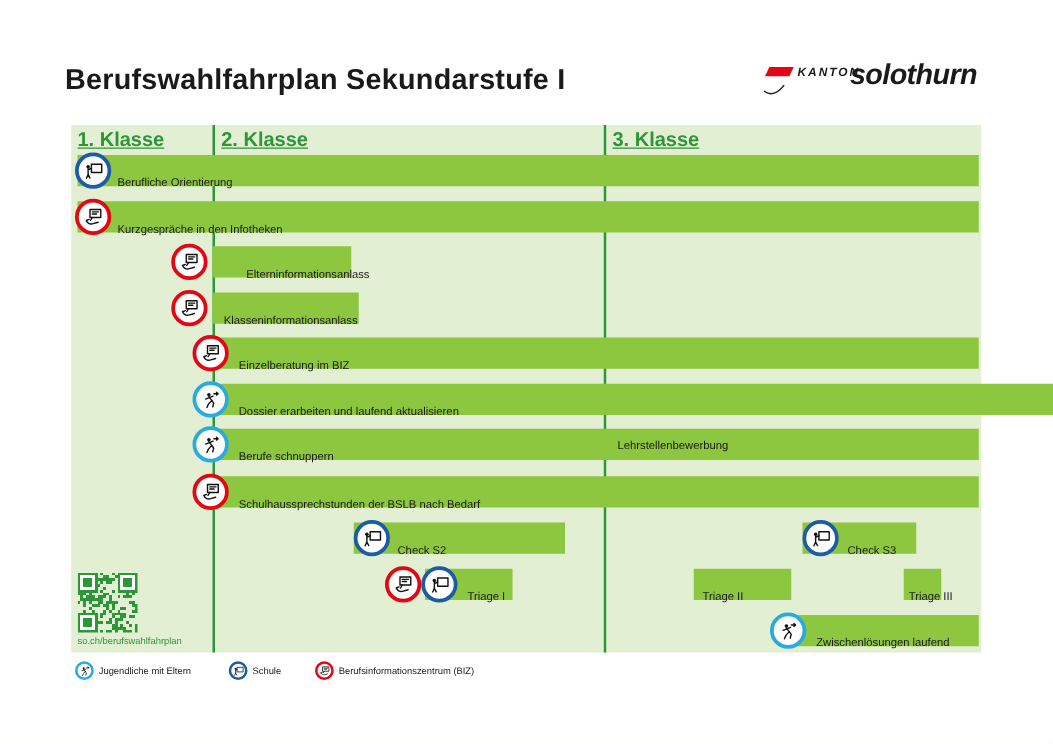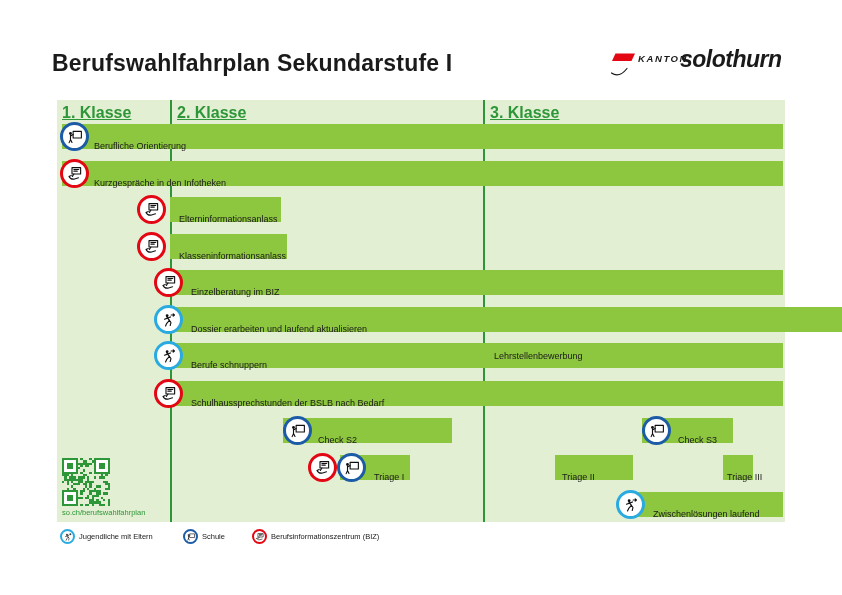--- a/index.html
+++ b/index.html
@@ -85,21 +85,21 @@
 <div class="col-label" style="left:62px">1. Klasse</div>
 <div class="col-label" style="left:177px">2. Klasse</div>
 <div class="col-label" style="left:490px">3. Klasse</div>
 
 <div class="bar" style="left:62px;top:124px;width:721px;padding-left:32px">
   <span class="blabel">Berufliche Orientierung</span>
 </div>
 <div class="bar" style="left:62px;top:161px;width:721px;padding-left:32px">
   <span class="blabel">Kurzgespräche in den Infotheken</span>
 </div>
-<div class="bar" style="left:170px;top:197px;width:111px;padding-left:9px">
+<div class="bar" style="left:170px;top:197px;width:111px;padding-left:27px">
   <span class="blabel">Elterninformationsanlass</span>
 </div>
 <div class="bar" style="left:170px;top:234px;width:117px;padding-left:9px">
   <span class="blabel">Klasseninformationsanlass</span>
 </div>
 <div class="bar" style="left:170px;top:270px;width:613px;padding-left:21px">
   <span class="blabel">Einzelberatung im BIZ</span>
 </div>
 <div class="bar" style="left:170px;top:307px;width:739px;padding-left:21px">
   <span class="blabel">Dossier erarbeiten und laufend aktualisieren</span>

